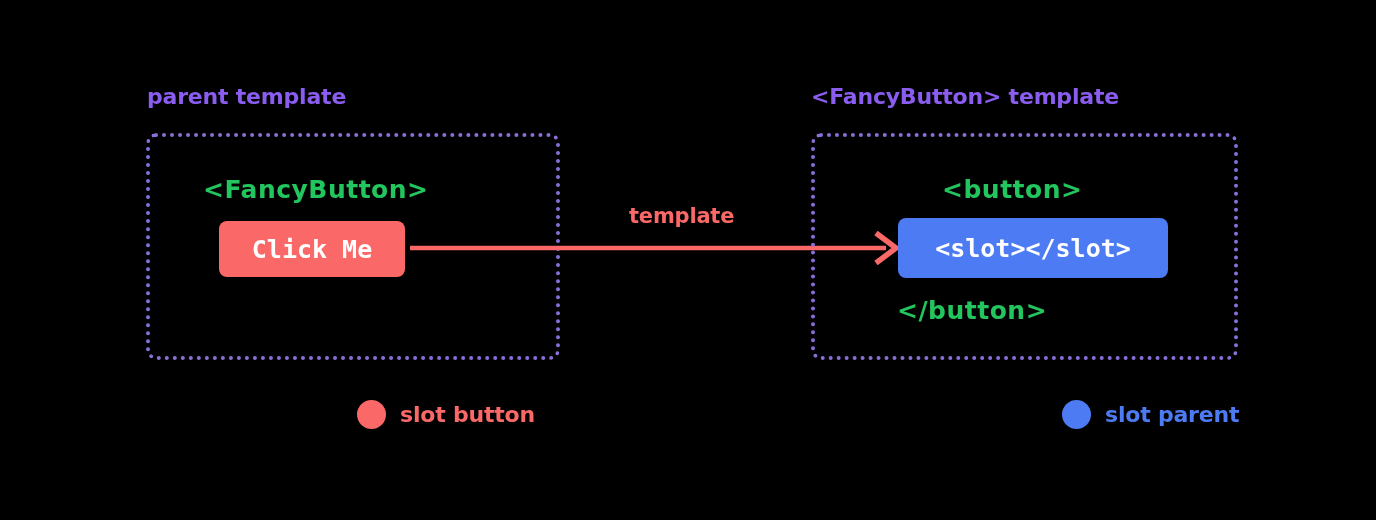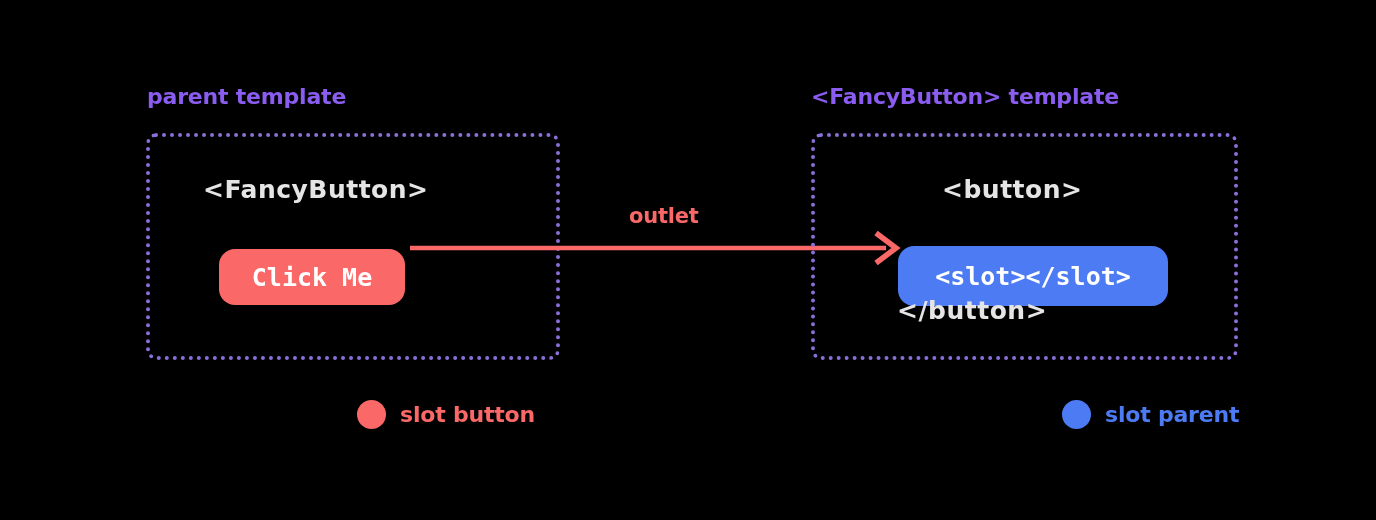--- a/index.html
+++ b/index.html
@@ -41,47 +41,46 @@
     border: 4px dotted #8b6fd8;
     border-radius: 10px;
     box-sizing: border-box;
   }
   #panel-parent { left: 146px; top: 133px; width: 414px; height: 227px; }
   #panel-fancy  { left: 811px; top: 133px; width: 427px; height: 227px; }
 
   
   .code-line {
     position: absolute;
-    color: #e5e5e5;
+    color: #22c55e;
     font-family: "DejaVu Sans", sans-serif;
     font-weight: bold;
     font-size: 25px;
     letter-spacing: 0.5px;
     white-space: nowrap;
   }
   #code-open-fancy   { left: 203px; top: 175px; }
   #code-close-fancy  { left: 203px; top: 296px; }
   #code-open-button  { left: 897px; top: 175px; margin-left: 45px; }
   #code-close-button { left: 897px; top: 296px; }
 
   
   .chip {
     position: absolute;
     display: flex;
     align-items: center;
     justify-content: center;
-    border-radius: 16px;
+    border-radius: 8px;
     color: #ffffff;
     font-family: "DejaVu Sans Mono", monospace;
     font-weight: bold;
     font-size: 25px;
     letter-spacing: 0px;
     white-space: nowrap;
     box-sizing: border-box;
-    margin-top: 28px;
   }
   #chip-slot-content {
     left: 219px; top: 221px;
     width: 186px; height: 56px;
     background: #fb6868;
   }
   #chip-slot-outlet {
     left: 898px; top: 218px;
     width: 270px; height: 60px;
     background: #4c7bf4;
@@ -146,21 +145,21 @@
   <div class="panel-title" id="title-parent">parent template</div>
 
   <div class="panel" id="panel-parent">
   </div>
 
   <div class="code-line" id="code-open-fancy">&lt;FancyButton&gt;</div>
 
   <div class="chip" id="chip-slot-content">Click Me</div>
 
 
-  <div id="replace-label">outlet</div>
+  <div id="replace-label">template</div>
 
   <svg id="connector" viewBox="0 0 500 46">
     <line x1="6" y1="23" x2="482" y2="23" stroke="#fb6868" stroke-width="4.5" stroke-linecap="butt"></line>
     <polyline points="472,8 492,23 472,38" fill="none" stroke="#fb6868" stroke-width="5.5" stroke-linecap="butt" stroke-linejoin="miter"></polyline>
   </svg>
 
   <div class="panel-title" id="title-fancy">&lt;FancyButton&gt; template</div>
 
   <div class="panel" id="panel-fancy">
   </div>

